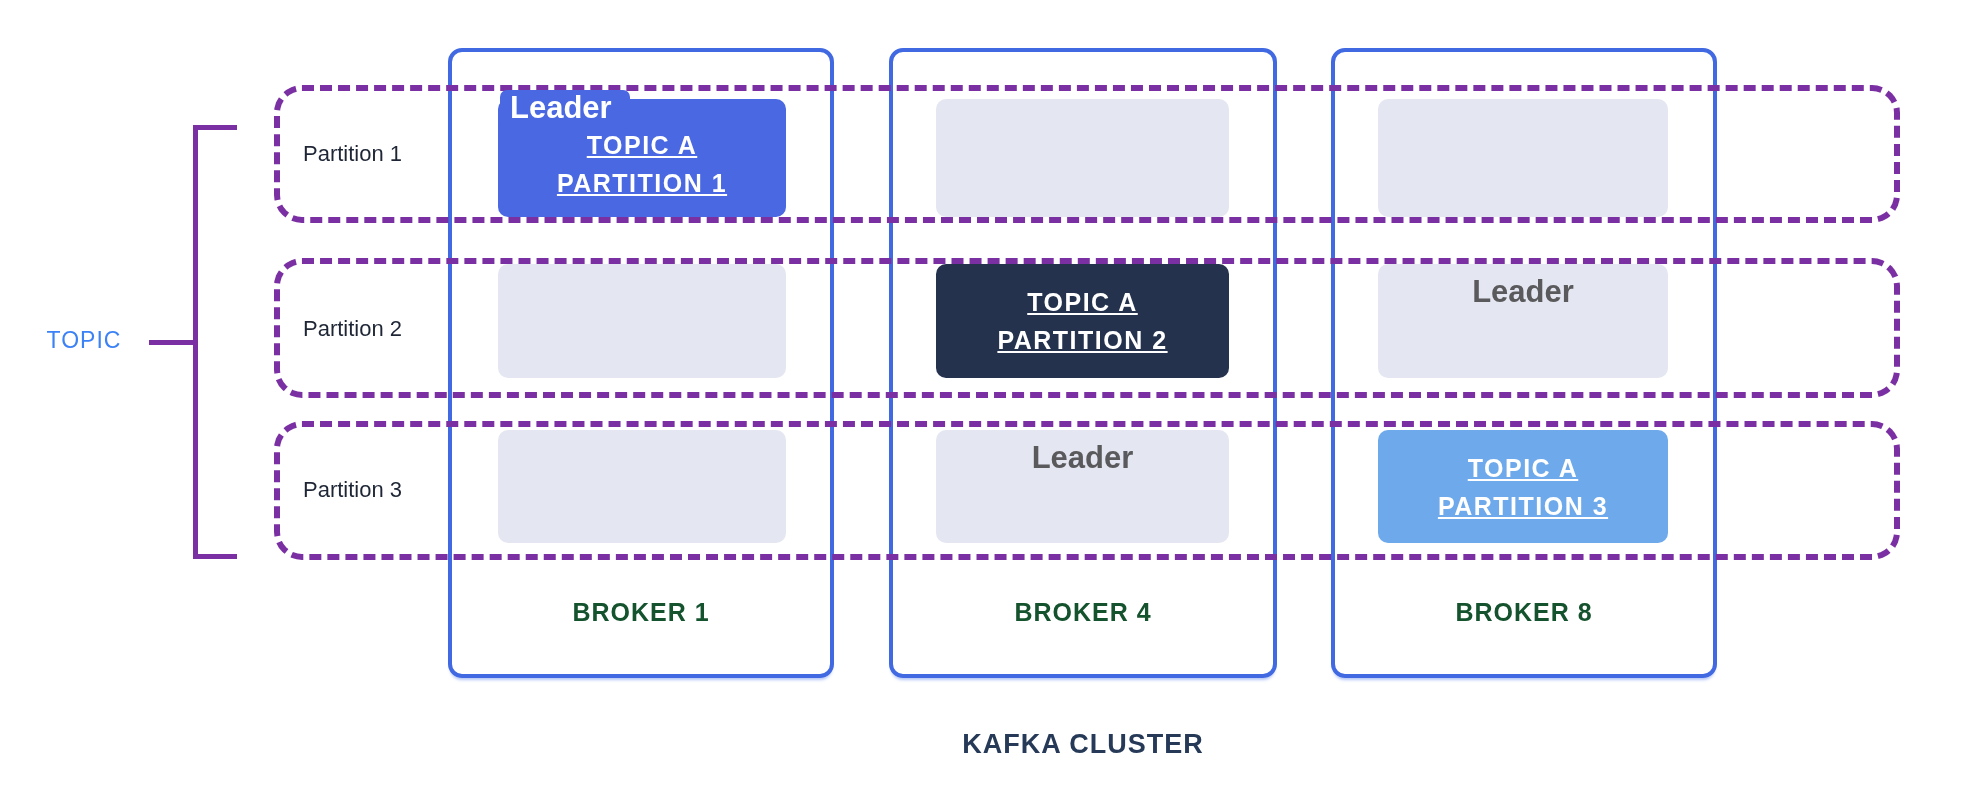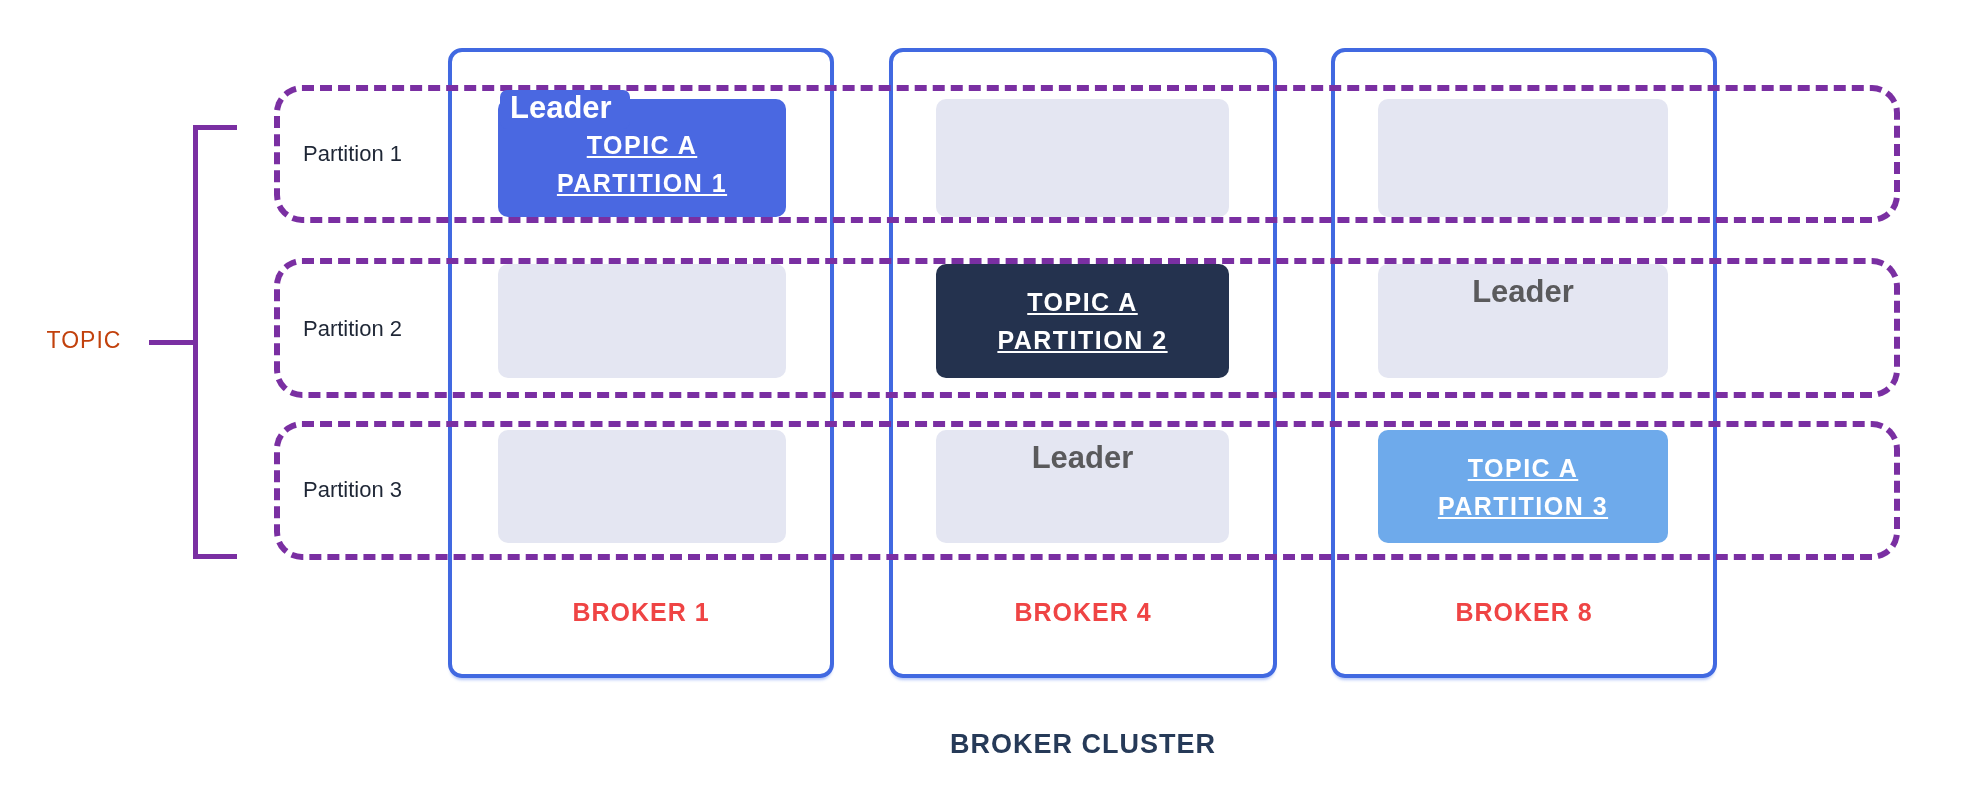--- a/index.html
+++ b/index.html
@@ -10,21 +10,21 @@
   }
 
   
   .bracket { position:absolute; background:#7A2FA2; z-index:2; }
   .bracket.vline    { left:193px; top:125px; width:5px;  height:434px; }
   .bracket.stub-top { left:193px; top:125px; width:44px; height:5px; }
   .bracket.stub-bot { left:193px; top:554px; width:44px; height:5px; }
   .bracket.stub-mid { left:149px; top:340px; width:46px; height:5px; }
   .topic-label {
     position:absolute; left:28px; top:327px; width:112px; text-align:center;
-    font-size:23px; letter-spacing:1px; color:#c2410c; z-index:4;
+    font-size:23px; letter-spacing:1px; color:#3b82f6; z-index:4;
   }
 
   
   .prow {
     position:absolute; left:274px; width:1626px;
     border:6px dashed #7A2FA2; border-radius:28px; z-index:2;
   }
   .prow.r1 { top:85px;  height:138px; }
   .prow.r2 { top:258px; height:140px; }
   .prow.r3 { top:421px; height:139px; }
@@ -41,21 +41,21 @@
   .broker {
     position:absolute; top:48px; height:630px;
     border:4px solid #4169E1; border-radius:14px; z-index:1;
     box-shadow:0 4px 3px -2px rgba(90,130,240,0.45);
   }
   .broker.b1 { left:448px;  width:386px; }
   .broker.b2 { left:889px;  width:388px; }
   .broker.b3 { left:1331px; width:386px; }
   .broker-label {
     position:absolute; left:0; right:0; top:546px; text-align:center;
-    font-size:25px; font-weight:bold; letter-spacing:1px; color:#ef4444;
+    font-size:25px; font-weight:bold; letter-spacing:1px; color:#14532d;
   }
 
   
   .cell {
     position:absolute; border-radius:10px; z-index:3;
     display:flex; flex-direction:column; align-items:center; justify-content:center;
   }
   .cell.c1 { left:498px;  width:288px; }
   .cell.c2 { left:936px;  width:293px; }
   .cell.c3 { left:1378px; width:290px; }
@@ -145,15 +145,15 @@
   <div class="cell c2 r3 gray gray-leader">
     <div class="leader-gray">Leader</div>
   </div>
   <div class="cell c3 r3 lightblue">
     <div class="box-text">
       <span class="box-line">TOPIC A</span>
       <span class="box-line">PARTITION 3</span>
     </div>
   </div>
 
-  <div class="cluster-label">BROKER CLUSTER</div>
+  <div class="cluster-label">KAFKA CLUSTER</div>
 
 </div>
 
 </body></html>

